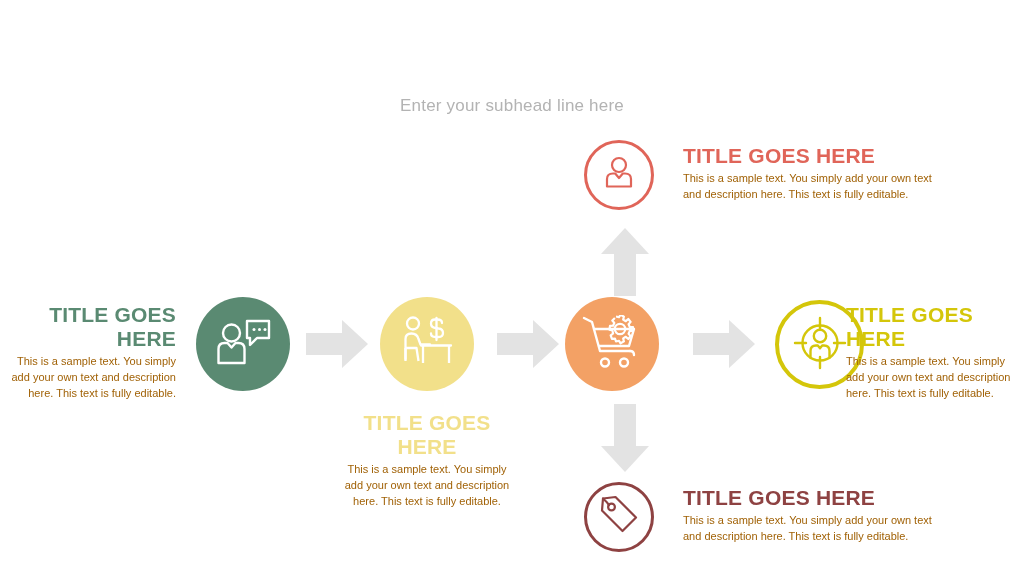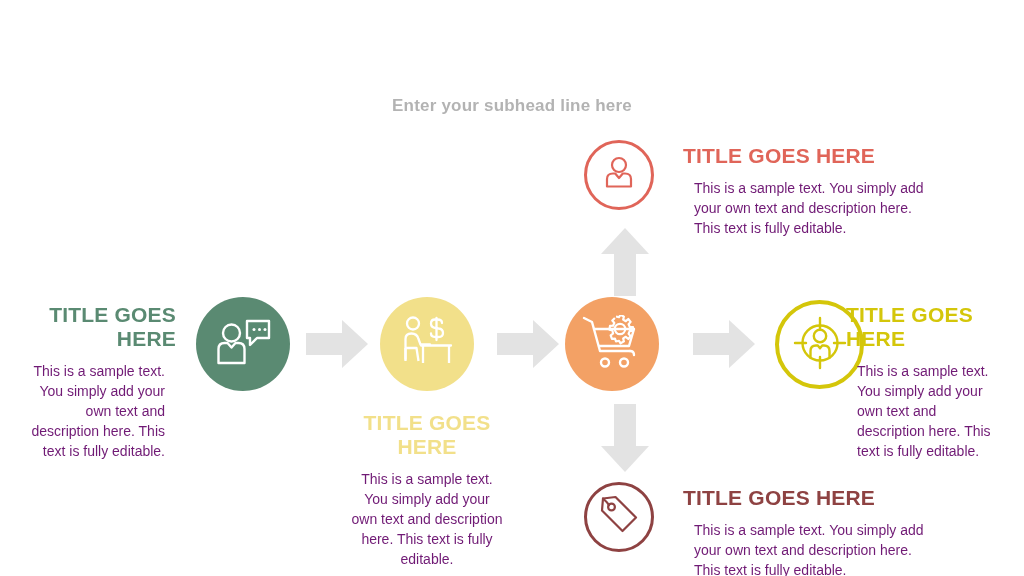--- a/index.html
+++ b/index.html
@@ -9,21 +9,21 @@
     font-family:"Liberation Sans", sans-serif;
     overflow:hidden;
     position:relative;
   }
   .stage{position:absolute;inset:0;}
 
   
   .subhead{
     position:absolute;top:96px;left:0;width:1024px;
     text-align:center;
-    font-size:17px;color:#b3b3b3;font-weight:700;
+    font-size:17px;color:#b3b3b3;font-weight:400;
     letter-spacing:.2px;
   }
 
   
   .circle{
     position:absolute;border-radius:50%;
     display:flex;align-items:center;justify-content:center;
     box-sizing:border-box;
   }
   .c-filled{}
@@ -32,21 +32,21 @@
   
   .arrow{position:absolute;}
 
   
   .tblock{position:absolute;}
   .tblock .ttl{
     font-size:21px;font-weight:bold;letter-spacing:.2px;
     margin:0 0 3px 0;line-height:1.15;
   }
   .tblock .desc{
-    font-size:14px;line-height:1.42;color:#701a75;margin:11px;
+    font-size:11px;line-height:1.42;color:#a16207;margin:0;
   }
   .ta-right{text-align:right;}
   .ta-left{text-align:left;}
   .ta-center{text-align:center;}
 </style>
 </head>
 <body>
 
 <div class="stage">
 

